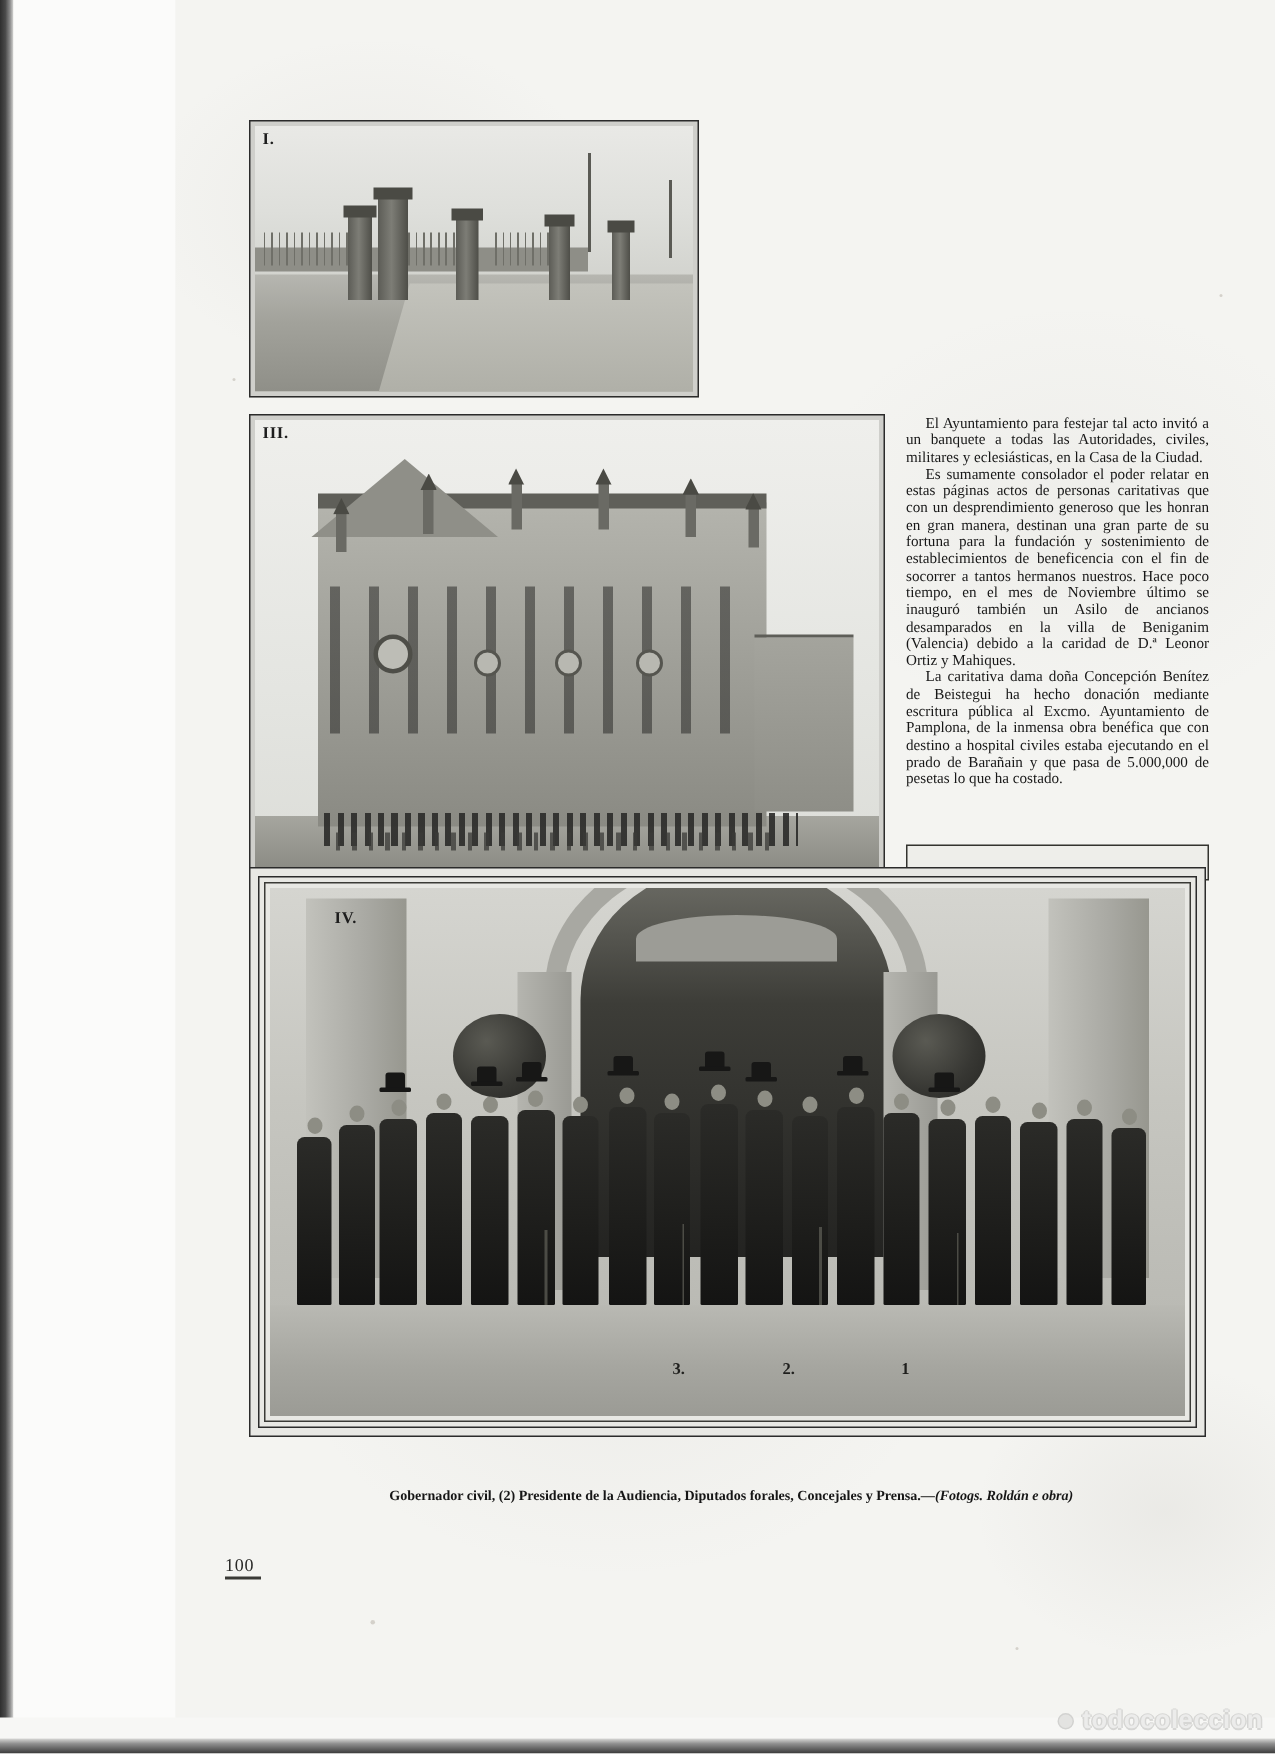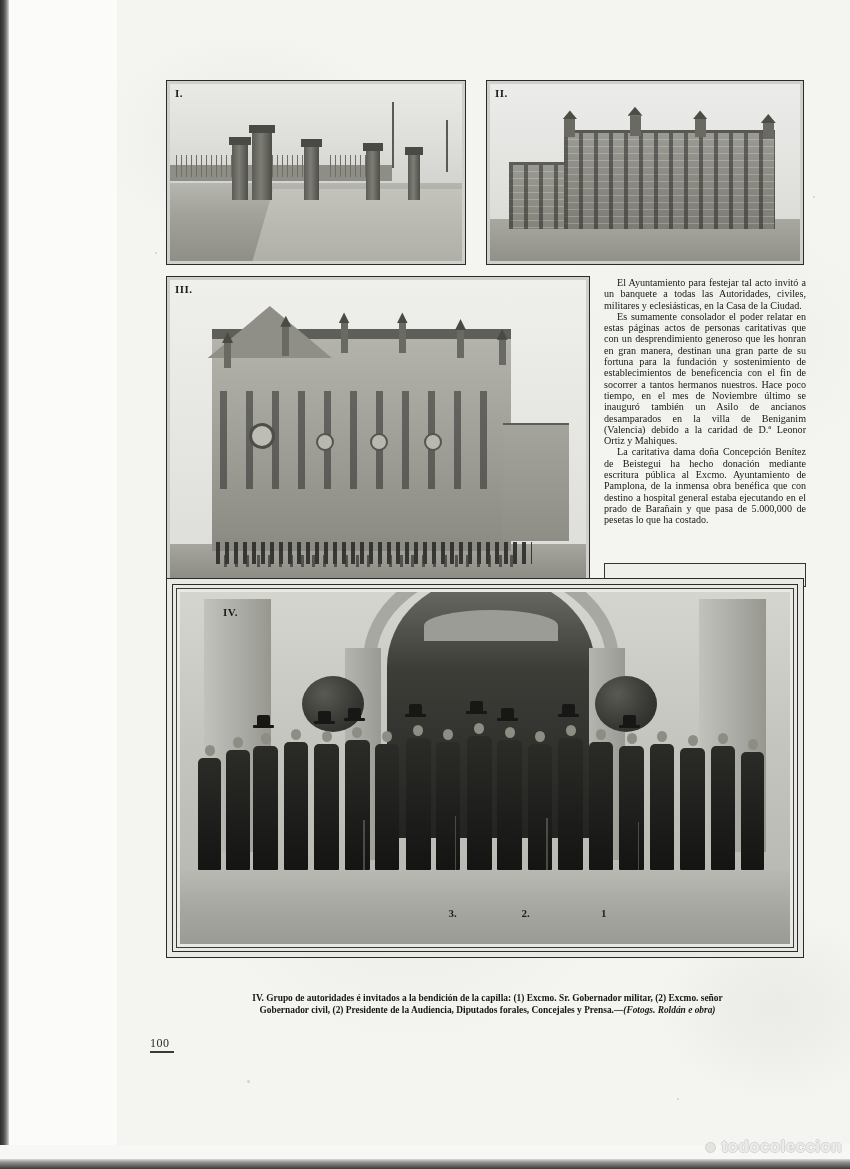--- a/index.html
+++ b/index.html
@@ -418,37 +418,20 @@
       <div class="p1-pillar" style="left:82px;  top:48px; width:20px; height:68px;"></div>
       <div class="p1-pillar" style="left:134px; top:62px; width:15px; height:54px;"></div>
       <div class="p1-pillar" style="left:196px; top:66px; width:14px; height:50px;"></div>
       <div class="p1-pillar" style="left:238px; top:70px; width:12px; height:46px;"></div>
       <div class="p1-tree" style="left:222px; top:18px; height:66px;"></div>
       <div class="p1-tree" style="left:276px; top:36px; height:52px;"></div>
     </div>
     <div class="panel-label" style="left:8px; top:6px;">I.</div>
   </div>
 
-  <div class="panel" id="panel-2">
-    <div class="panel-inner">
-      <div class="p2-sky"></div>
-      <div class="p2-ground"></div>
-      <div class="p2-wing">
-        <div class="p2-windows"></div>
-      </div>
-      <div class="p2-main">
-        <div class="p2-windows"></div>
-      </div>
-      <div class="p2-turret" style="left:24%;  top:20%;  height:18px;"></div>
-      <div class="p2-turret" style="left:45%;  top:18%;  height:20px;"></div>
-      <div class="p2-turret" style="left:66%;  top:20%;  height:18px;"></div>
-      <div class="p2-turret" style="left:88%;  top:22%;  height:16px;"></div>
-    </div>
-    <div class="panel-label" style="left:8px; top:6px;">II.</div>
-  </div>
 
   <div class="panel" id="panel-3">
     <div class="panel-inner">
       <div class="p3-sky"></div>
       <div class="p3-lawn"></div>
       <div class="p3-church"></div>
       <div class="p3-nave-roof"></div>
       <div class="p3-gable"></div>
       <div class="p3-arches"></div>
       <div class="p3-rose" style="left:19%; top:44%;"></div>
@@ -464,21 +447,21 @@
       <div class="p3-annex"></div>
       <div class="p3-crowd"></div>
       <div class="p3-crowd2"></div>
     </div>
     <div class="panel-label" style="left:8px; top:6px;">III.</div>
   </div>
 
   <div id="text-column">
     <p>El Ayuntamiento para festejar tal acto invitó a un banquete a todas las Autoridades, civiles, militares y eclesiásticas, en la Casa de la Ciudad.</p>
     <p>Es sumamente consolador el poder relatar en estas páginas actos de personas caritativas que con un desprendimiento generoso que les honran en gran manera, destinan una gran parte de su fortuna para la fundación y sostenimiento de establecimientos de beneficencia con el fin de socorrer a tantos hermanos nuestros. Hace poco tiempo, en el mes de Noviembre último se inauguró también un Asilo de ancianos desamparados en la villa de Beniganim (Valencia) debido a la caridad de D.ª Leonor Ortiz y Mahiques.</p>
-    <p>La caritativa dama doña Concepción Benítez de Beistegui ha hecho donación mediante escritura pública al Excmo. Ayuntamiento de Pamplona, de la inmensa obra benéfica que con destino a hospital general estaba ejecutando en el prado de Barañain y que pasa de 5.000,000 de pesetas lo que ha costado.</p>
+    <p>La caritativa dama doña Concepción Benítez de Beistegui ha hecho donación mediante escritura pública al Excmo. Ayuntamiento de Pamplona, de la inmensa obra benéfica que con destino a hospital civiles estaba ejecutando en el prado de Barañain y que pasa de 5.000,000 de pesetas lo que ha costado.</p>
   </div>
 
   <div id="empty-box"></div>
 
   <div id="panel-4">
     <div class="p4-frame2"></div>
     <div class="p4-frame3"></div>
     <div class="p4-photo">
       <div class="p4-bg"></div>
       <div class="p4-pier-l"></div>
@@ -531,21 +514,20 @@
       <div class="fig-cane" style="left:75%; bottom:21%; height:48px;"></div>
 
       <div class="marker-num" style="left:44%; bottom:7%;">3.</div>
       <div class="marker-num" style="left:56%; bottom:7%;">2.</div>
       <div class="marker-num" style="left:69%; bottom:7%;">1</div>
     </div>
     <div class="panel-label" style="left:56px; top:27px;">IV.</div>
   </div>
 
   <div id="caption">
-    <div>IV. Grupo de autoridades é invitados a la bendición de la capilla: (1) Excmo. Sr. Gobernador militar, (2) Excmo. señor</div>
     <div><span>Gobernador civil, (2) Presidente de la Audiencia, Diputados forales, Concejales y Prensa.—</span><span class="credit">(Fotogs. Roldán e obra)</span></div>
   </div>
 
   <div id="page-number">100</div>
   <div id="page-number-rule"></div>
 
   <div class="scan-edge-bottom"></div>
 
   <div id="watermark">
     <div class="wm-dot"></div>

